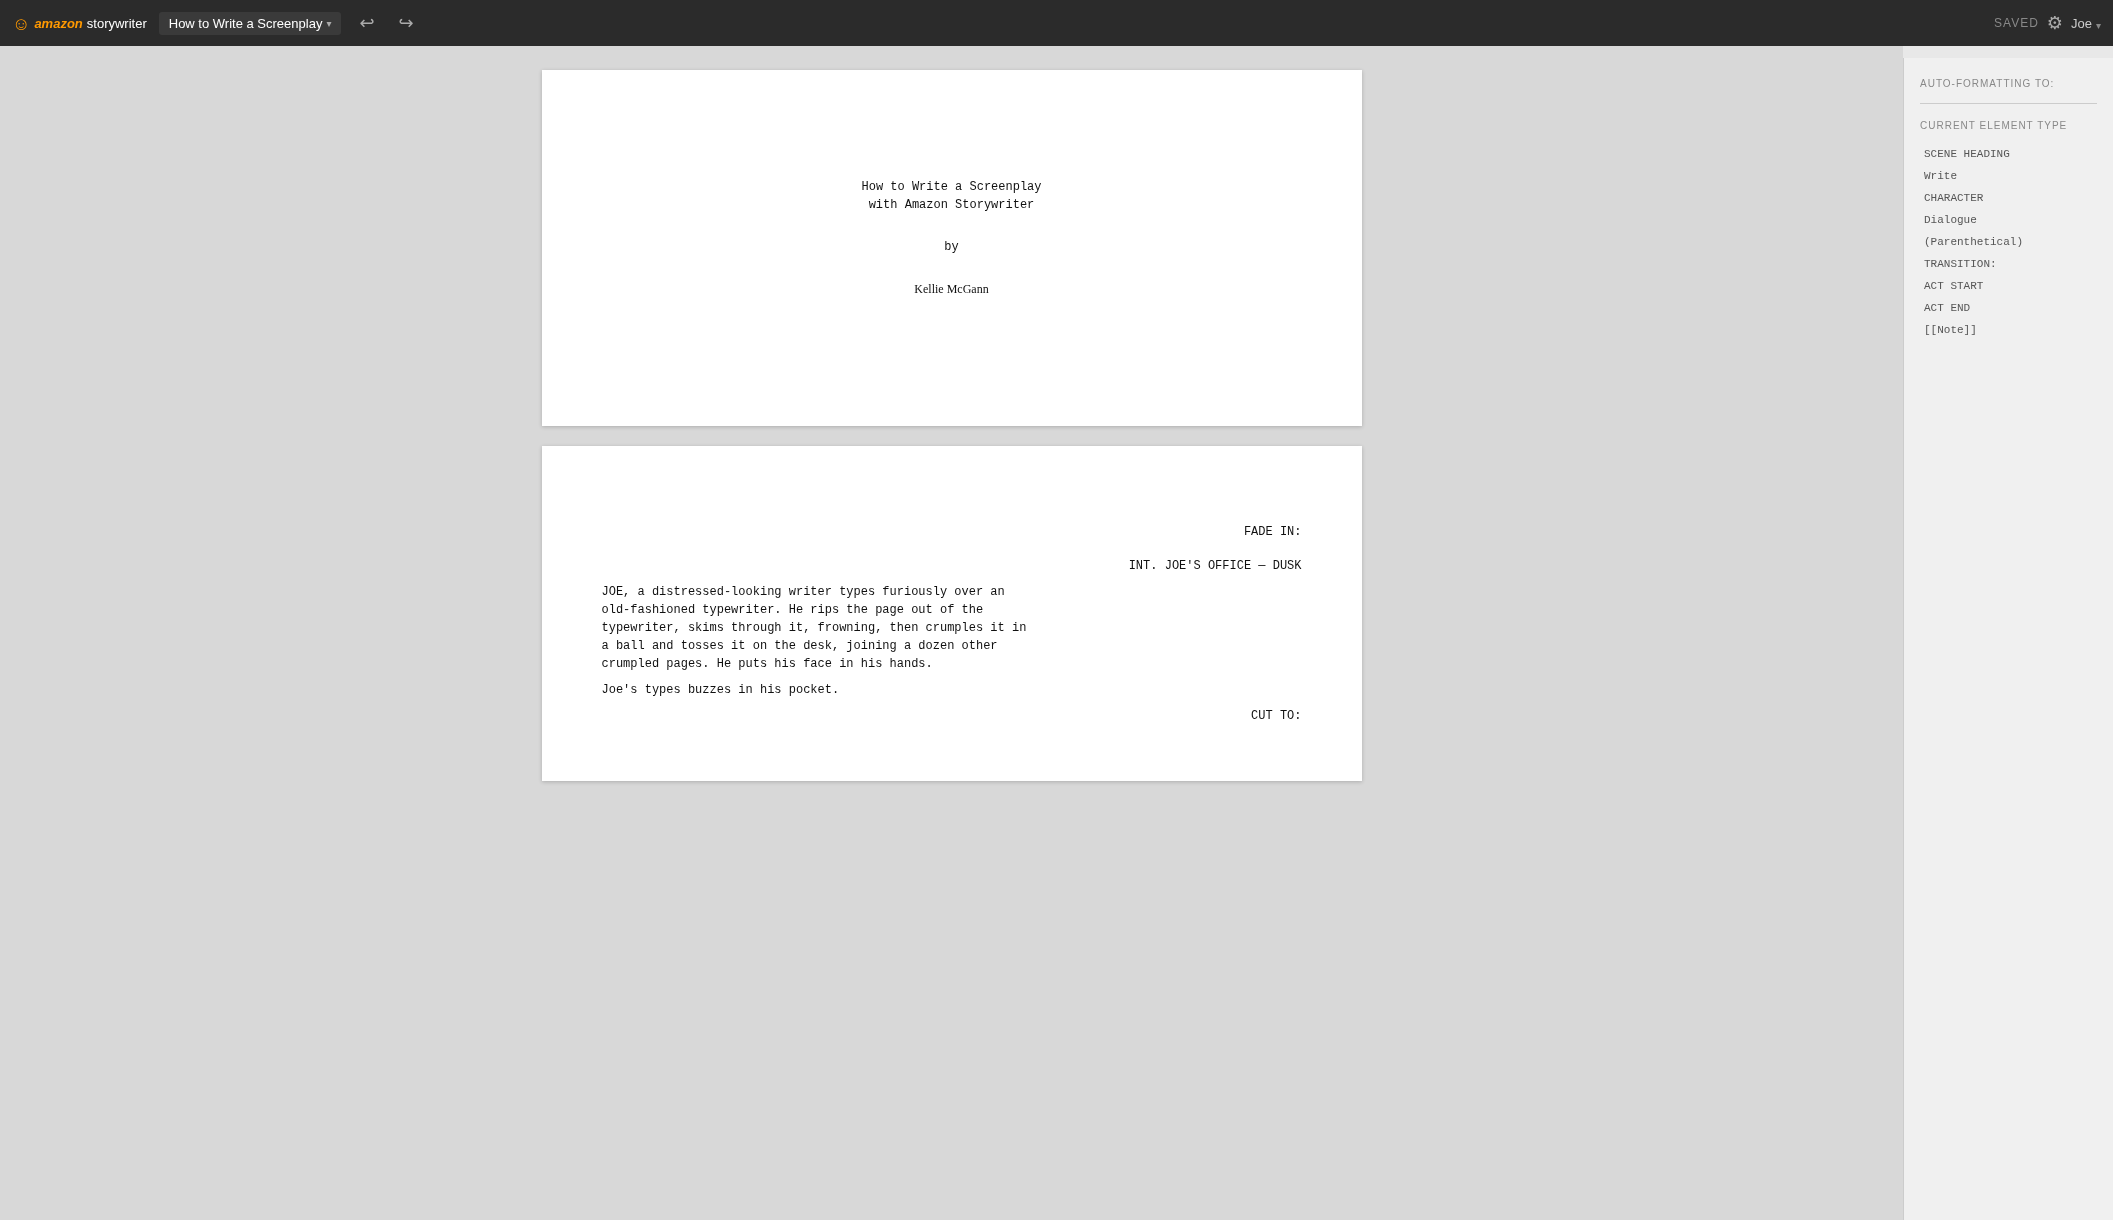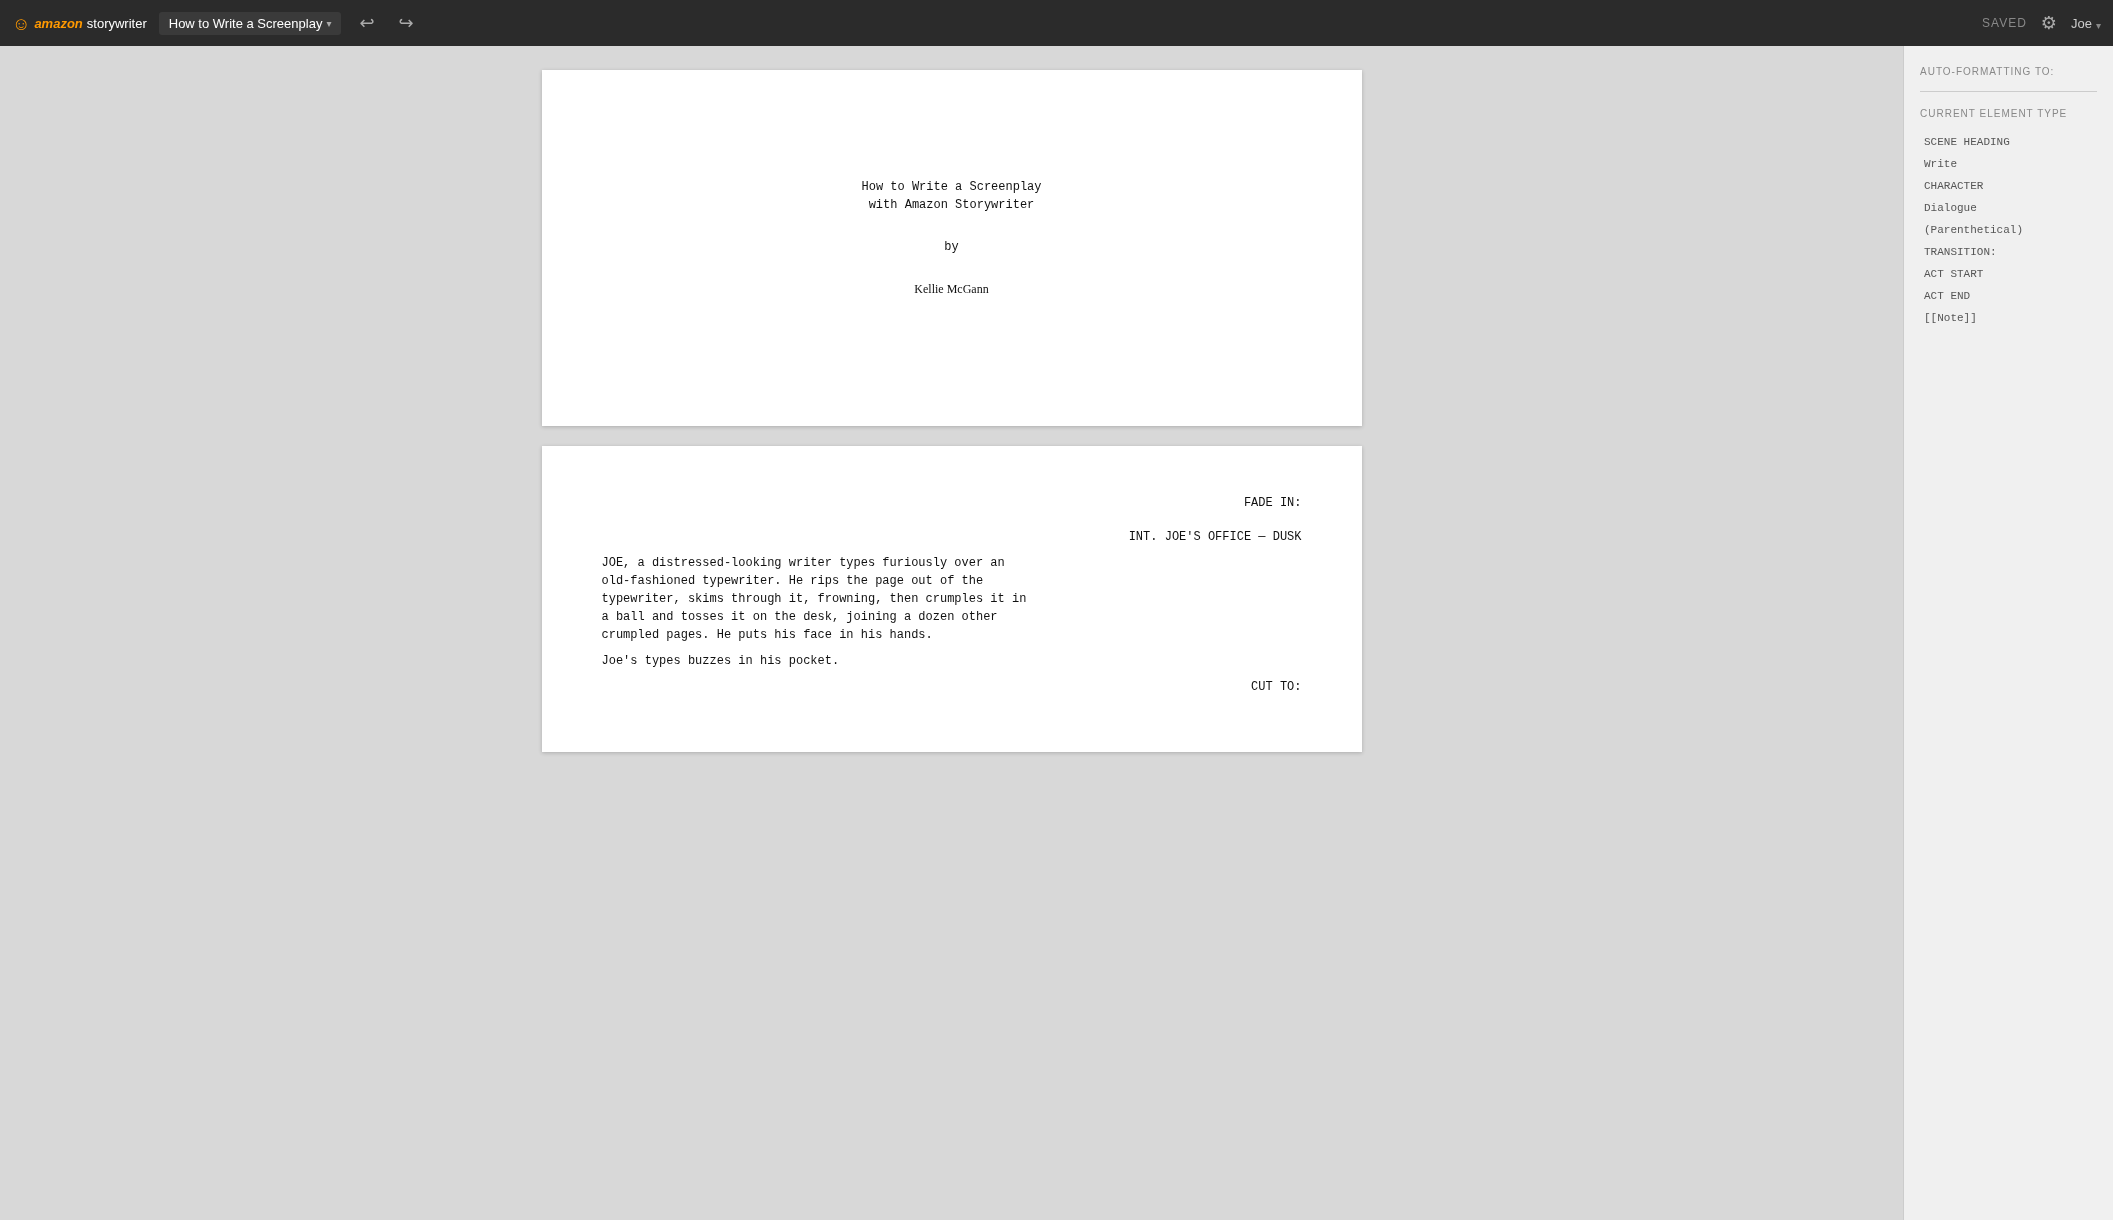--- a/index.html
+++ b/index.html
@@ -63,21 +63,21 @@
       color: #aaaaaa;
       font-size: 18px;
       cursor: pointer;
       padding: 4px 6px;
       border-radius: 3px;
     }
     #topbar-right {
       margin-left: auto;
       display: flex;
       align-items: center;
-      gap: 14px;
+      gap: 8px;
     }
     #saved-label {
       color: #888888;
       font-size: 12px;
       letter-spacing: 1px;
       text-transform: uppercase;
     }
     #settings-btn {
       background: none;
       border: none;
@@ -168,30 +168,32 @@
     .action {
       margin-bottom: 8px;
     }
     .transition {
       text-align: right;
       margin-bottom: 8px;
     }
     .fade-in {
       text-align: right;
       margin-bottom: 16px;
+      margin-top: 29px;
     }
 
     
     #right-panel {
       width: 210px;
       background: #f0f0f0;
       border-left: 1px solid #cccccc;
       padding: 20px 16px;
       overflow-y: auto;
       flex-shrink: 0;
+      margin-top: 12px;
     }
     #auto-format-label {
       font-size: 10px;
       color: #888888;
       letter-spacing: 1px;
       text-transform: uppercase;
       margin-bottom: 14px;
     }
     #panel-divider {
       border: none;

